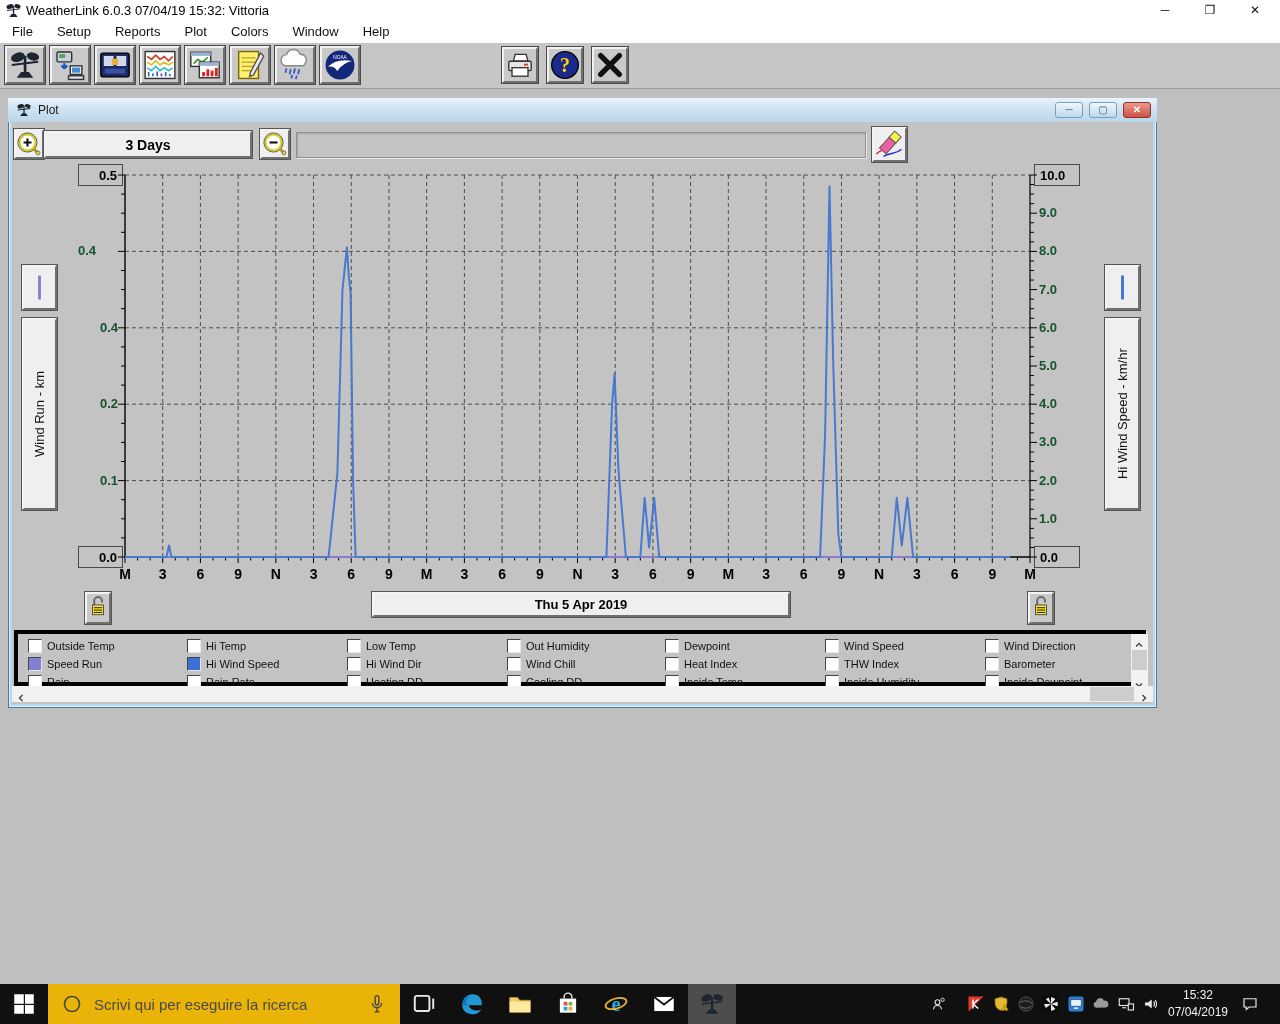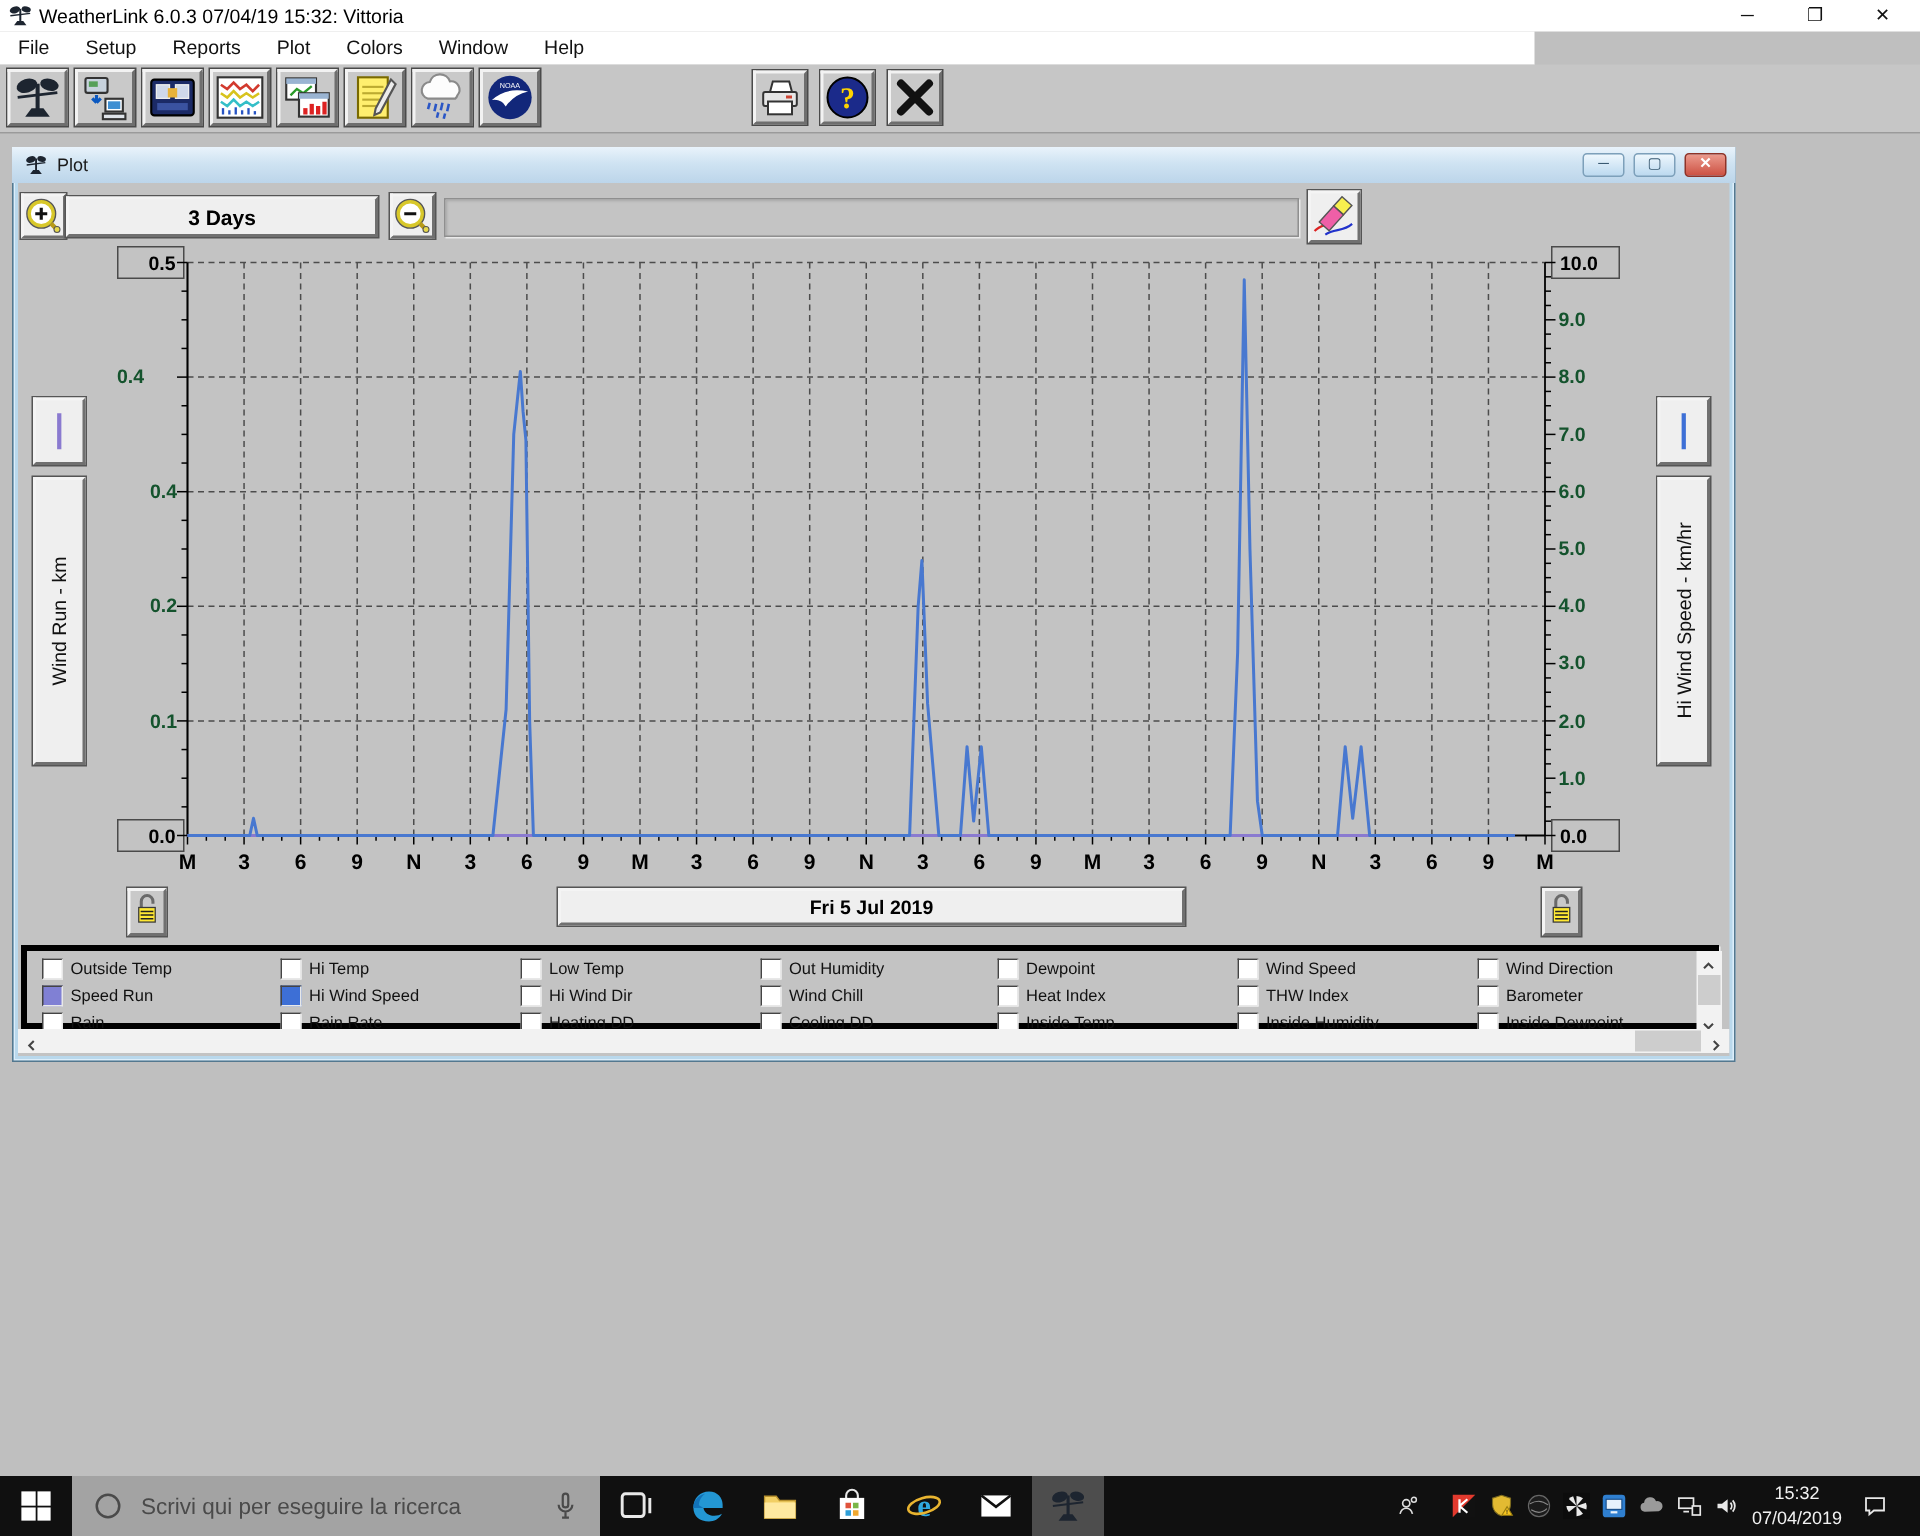--- a/index.html
+++ b/index.html
@@ -3,21 +3,21 @@
 <meta charset="utf-8">
 <style>
   html,body{margin:0;padding:0;background:#888;}
   #screen{position:relative;width:1280px;height:1024px;overflow:hidden;
     font-family:"Liberation Sans",sans-serif;background:#bfbfbf;}
   .abs{position:absolute;}
   
   #titlebar{left:0;top:0;width:1280px;height:21px;background:#fff;color:#000;}
   #titlebar .ttxt{position:absolute;left:26px;top:3px;font-size:13px;}
   .wc{position:absolute;top:0;width:34px;height:21px;text-align:center;line-height:21px;font-size:12px;color:#111;}
-  #menubar{left:0;top:21px;width:1023px;height:22px;background:#fff;border-bottom:1px solid #e8e8e8;}
+  #menubar{left:0;top:21px;width:1280px;height:22px;background:#fff;border-bottom:1px solid #e8e8e8;}
   .menu-item{display:inline-block;font-size:13px;color:#111;padding:3px 12px 0 12px;}
   #toolbar{left:0;top:43px;width:1280px;height:45px;background:#c6c6c6;border-bottom:1px solid #9a9a9a;}
   .tbtn{position:absolute;top:3px;width:40px;height:38px;background:#c9c9c9;
     border-top:2px solid #f2f2f2;border-left:2px solid #f2f2f2;
     border-right:2px solid #6e6e6e;border-bottom:2px solid #6e6e6e;
     box-shadow:0 0 0 1px #4a4a4a;box-sizing:border-box;}
   .tbtn svg{width:100%;height:100%;display:block;}
   
   #plotframe{left:8px;top:98px;width:1149px;height:610px;background:#b9d8ec;
     border:1px solid #54788f;box-sizing:border-box;box-shadow:inset 0 0 0 1px #ddeefa;}
@@ -48,21 +48,21 @@
   .sb{background:#f2f2f2;}
   .sbthumb{position:absolute;background:#cdcdcd;}
   .sbarrow{position:absolute;color:#505050;text-align:center;}
   .sbarrow svg{width:10px;height:10px;}
   
   #taskbar{left:0;top:984px;width:1280px;height:40px;background:#101010;}
   .tile{position:absolute;top:0;width:48px;height:40px;display:flex;align-items:center;justify-content:center;}
   .tile svg{width:26px;height:26px;}
   .tray{position:absolute;top:0;height:40px;display:flex;align-items:center;justify-content:center;}
   .tray svg{width:18px;height:18px;}
-  #searchbox{position:absolute;left:48px;top:0;width:352px;height:40px;background:#a3a3a3;display:flex;align-items:center;}
+  #searchbox{position:absolute;left:48px;top:0;width:352px;height:40px;background:#eab308;display:flex;align-items:center;}
   #searchbox .stxt{font-size:15px;color:#4a4a4a;margin-left:12px;flex:1;}
   #clock{position:absolute;left:1160px;top:3px;width:76px;height:34px;color:#f2f2f2;font-size:12px;text-align:center;line-height:17px;}
 </style>
 </head>
 <body>
 
 <div id="screen">
 
   <div class="abs" id="titlebar">
     <span class="abs" id="apptitleicon" style="left:5px;top:2px;width:17px;height:17px;"><svg viewBox="0 0 24 24">
@@ -486,21 +486,21 @@
         </svg></div>
     <div class="btn3d" id="lockright" style="left:1016px;top:470px;width:26px;height:32px;"><svg viewBox="0 0 26 32">
           <path d="M8.5 13V8.2a4.6 4.6 0 0 1 9.2 0V10" fill="none" stroke="#6a6a6a" stroke-width="2.4"></path>
           <rect x="6.5" y="13" width="13" height="11.5" fill="#ffe833" stroke="#3a3a3a"></rect>
           <g stroke="#222" stroke-width="1.2">
             <line x1="8" y1="16.2" x2="18" y2="16.2"></line>
             <line x1="8" y1="19" x2="18" y2="19"></line>
             <line x1="8" y1="21.8" x2="18" y2="21.8"></line>
           </g>
         </svg></div>
-    <div class="btn3d btnface" style="left:360px;top:470px;width:418px;height:25px;font-size:13px;font-weight:bold;text-align:center;line-height:22px;">Fri 5 Jul 2019</div>
+    <div class="btn3d btnface" style="left:360px;top:470px;width:418px;height:25px;font-size:13px;font-weight:bold;text-align:center;line-height:22px;">Thu 5 Apr 2019</div>
 
     <div class="abs" id="cbpanel" style="left:2px;top:508px;width:1132px;height:56px;">
         <div class="cb" style="left: 10px; top: 5px;"></div>
         <div class="cblab" style="left: 29px; top: 6px;">Outside Temp</div>
         <div class="cb" style="left: 10px; top: 23px; background: rgb(128, 128, 212);"></div>
         <div class="cblab" style="left: 29px; top: 24px;">Speed Run</div>
         <div class="cb" style="left: 10px; top: 41px;"></div>
         <div class="cblab" style="left: 29px; top: 42px;">Rain</div>
         <div class="cb" style="left: 169px; top: 5px;"></div>
         <div class="cblab" style="left: 188px; top: 6px;">Hi Temp</div>

